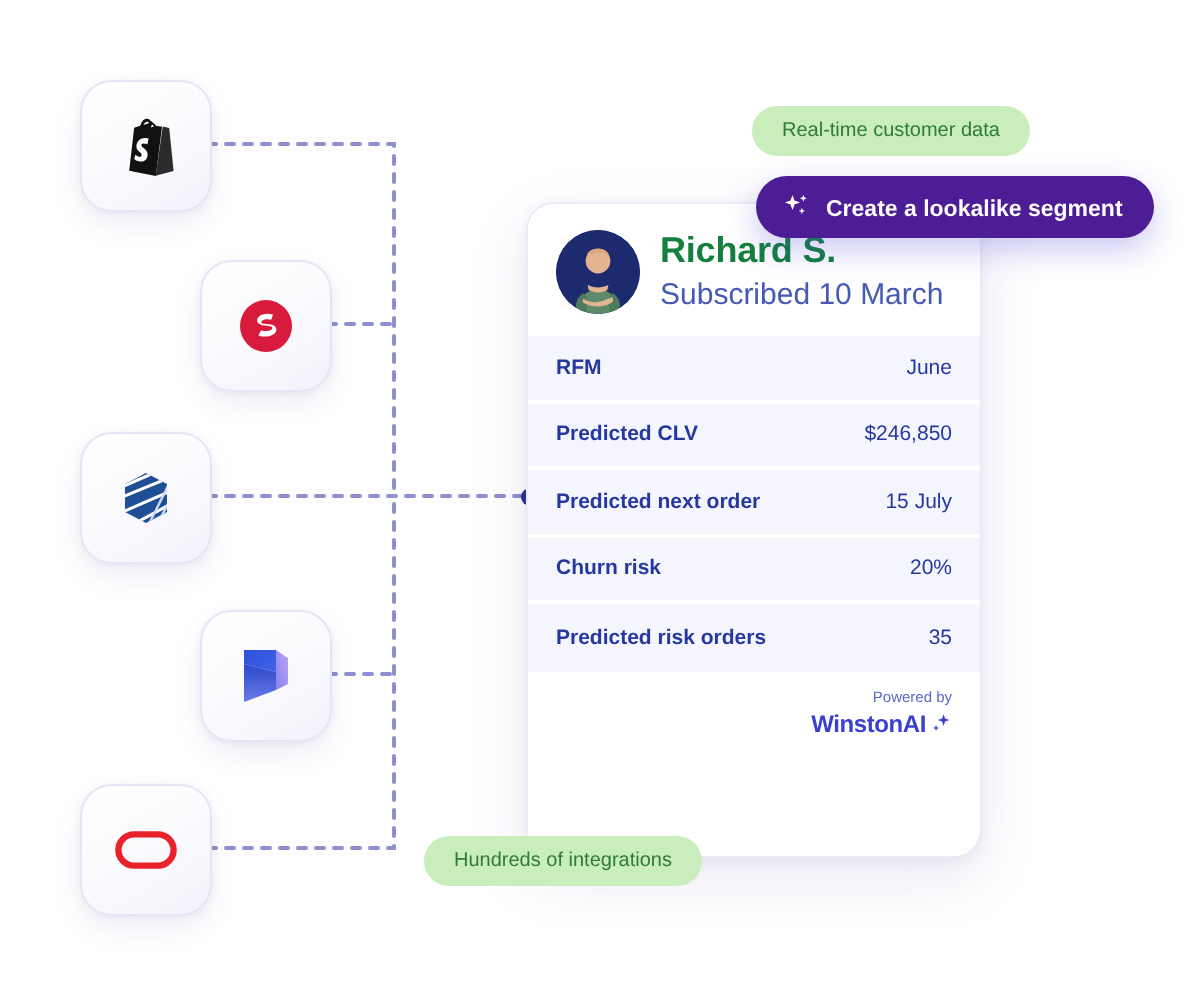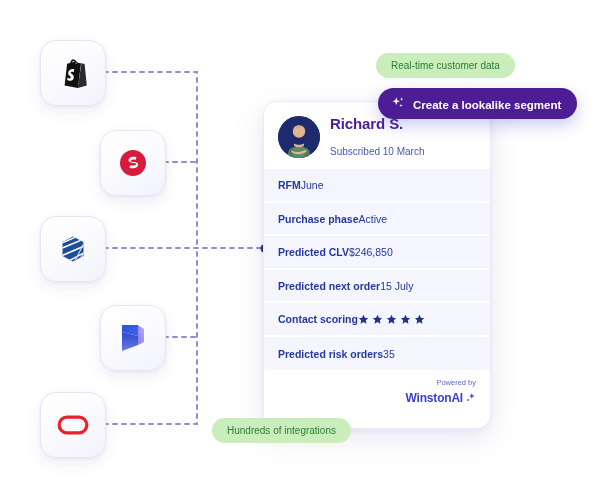--- a/index.html
+++ b/index.html
@@ -70,38 +70,38 @@
     width: 42px;
     height: 42px;
     border-radius: 50%;
     overflow: hidden;
     flex: 0 0 auto;
     background: #1f2a70;
     position: relative;
   }
   .who { min-width: 0; }
   .who-name {
-    font-size: 15px;
+    font-size: 18px;
     font-weight: bold;
-    color: #4c1d95;
+    color: #15803d;
     line-height: 1.15;
     letter-spacing: -0.1px;
   }
   .who-sub {
-    font-size: 10px;
+    font-size: 15px;
     color: #4659b5;
     line-height: 1.3;
-    margin-top: 13px;
+    margin-top: 2px;
   }
 
   .rows { display: block; }
   .row {
     display: flex;
     align-items: center;
-    justify-content: flex-start;
+    justify-content: space-between;
     height: 33.5px;
     padding: 0 14px;
     background: #f4f5fd;
     border-bottom: 2px solid #ffffff;
     box-sizing: border-box;
   }
   .row:last-child { border-bottom: none; }
   .row-label {
     font-size: 10.5px;
     font-weight: bold;
@@ -284,50 +284,30 @@
         <div class="who-sub">Subscribed 10 March</div>
       </div>
     </div>
 
     <div class="rows" id="rows">
         <div class="row">
           <div class="row-label">RFM</div>
           <div class="row-value">June</div>
         </div>
         <div class="row">
-          <div class="row-label">Purchase phase</div>
-          <div class="row-value">Active</div>
-        </div>
-        <div class="row">
           <div class="row-label">Predicted CLV</div>
           <div class="row-value">$246,850</div>
         </div>
         <div class="row">
           <div class="row-label">Predicted next order</div>
           <div class="row-value">15 July</div>
         </div>
         <div class="row">
-          <div class="row-label">Contact scoring</div>
-          <div class="stars">
-            <svg width="11" height="11" viewBox="0 0 12 12">
-              <path d="M6 .8 7.55 4.05 11.1 4.5 8.5 6.95 9.2 10.5 6 8.7 2.8 10.5 3.5 6.95 .9 4.5 4.45 4.05z" fill="#1f3192"></path>
-            </svg>
-            <svg width="11" height="11" viewBox="0 0 12 12">
-              <path d="M6 .8 7.55 4.05 11.1 4.5 8.5 6.95 9.2 10.5 6 8.7 2.8 10.5 3.5 6.95 .9 4.5 4.45 4.05z" fill="#1f3192"></path>
-            </svg>
-            <svg width="11" height="11" viewBox="0 0 12 12">
-              <path d="M6 .8 7.55 4.05 11.1 4.5 8.5 6.95 9.2 10.5 6 8.7 2.8 10.5 3.5 6.95 .9 4.5 4.45 4.05z" fill="#1f3192"></path>
-            </svg>
-            <svg width="11" height="11" viewBox="0 0 12 12">
-              <path d="M6 .8 7.55 4.05 11.1 4.5 8.5 6.95 9.2 10.5 6 8.7 2.8 10.5 3.5 6.95 .9 4.5 4.45 4.05z" fill="#1f3192"></path>
-            </svg>
-            <svg width="11" height="11" viewBox="0 0 12 12">
-              <path d="M6 .8 7.55 4.05 11.1 4.5 8.5 6.95 9.2 10.5 6 8.7 2.8 10.5 3.5 6.95 .9 4.5 4.45 4.05z" fill="#1f3192"></path>
-            </svg>
-          </div>
+          <div class="row-label">Churn risk</div>
+          <div class="row-value">20%</div>
         </div>
         <div class="row">
           <div class="row-label">Predicted risk orders</div>
           <div class="row-value">35</div>
         </div>
       </div>
 
     <div class="card-foot">
       <div class="foot-top">Powered by</div>
       <div class="foot-brand">

